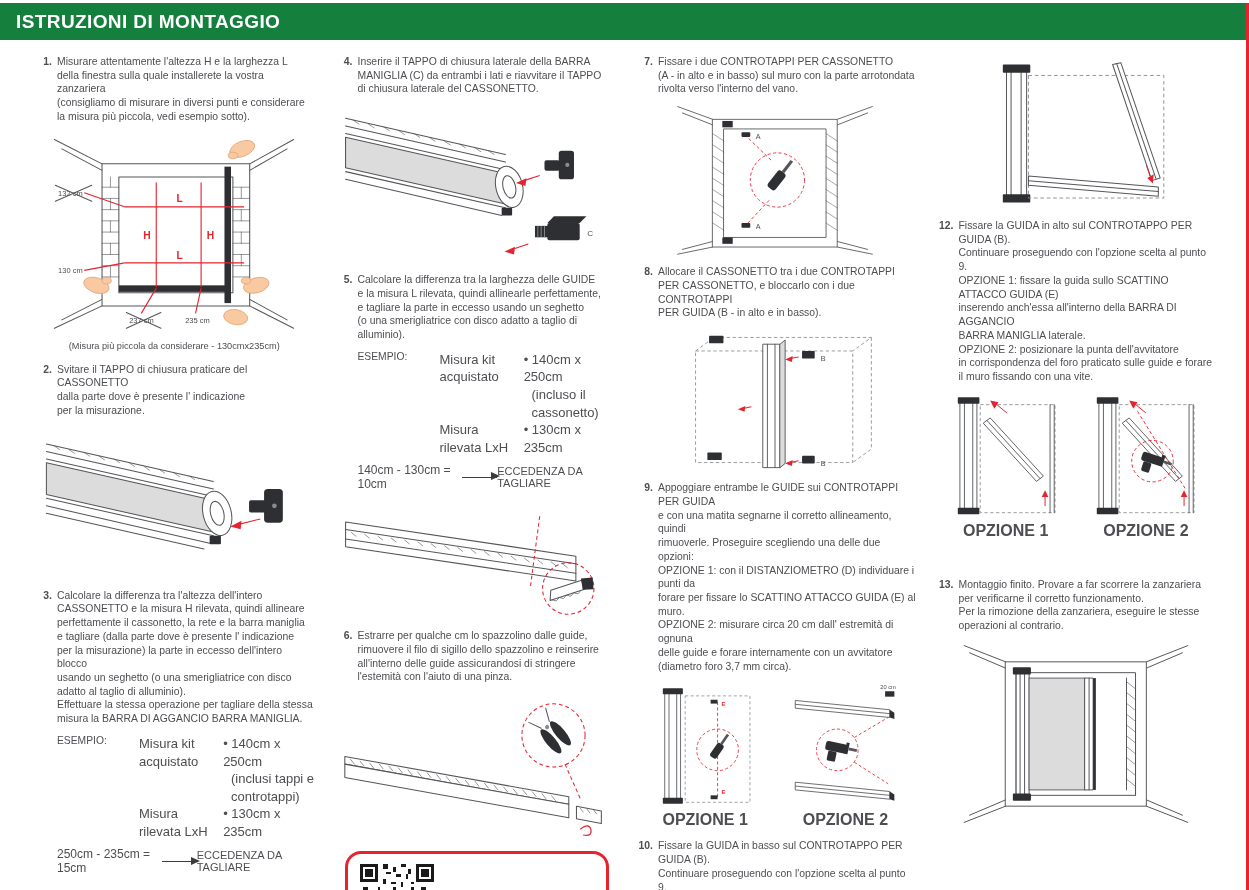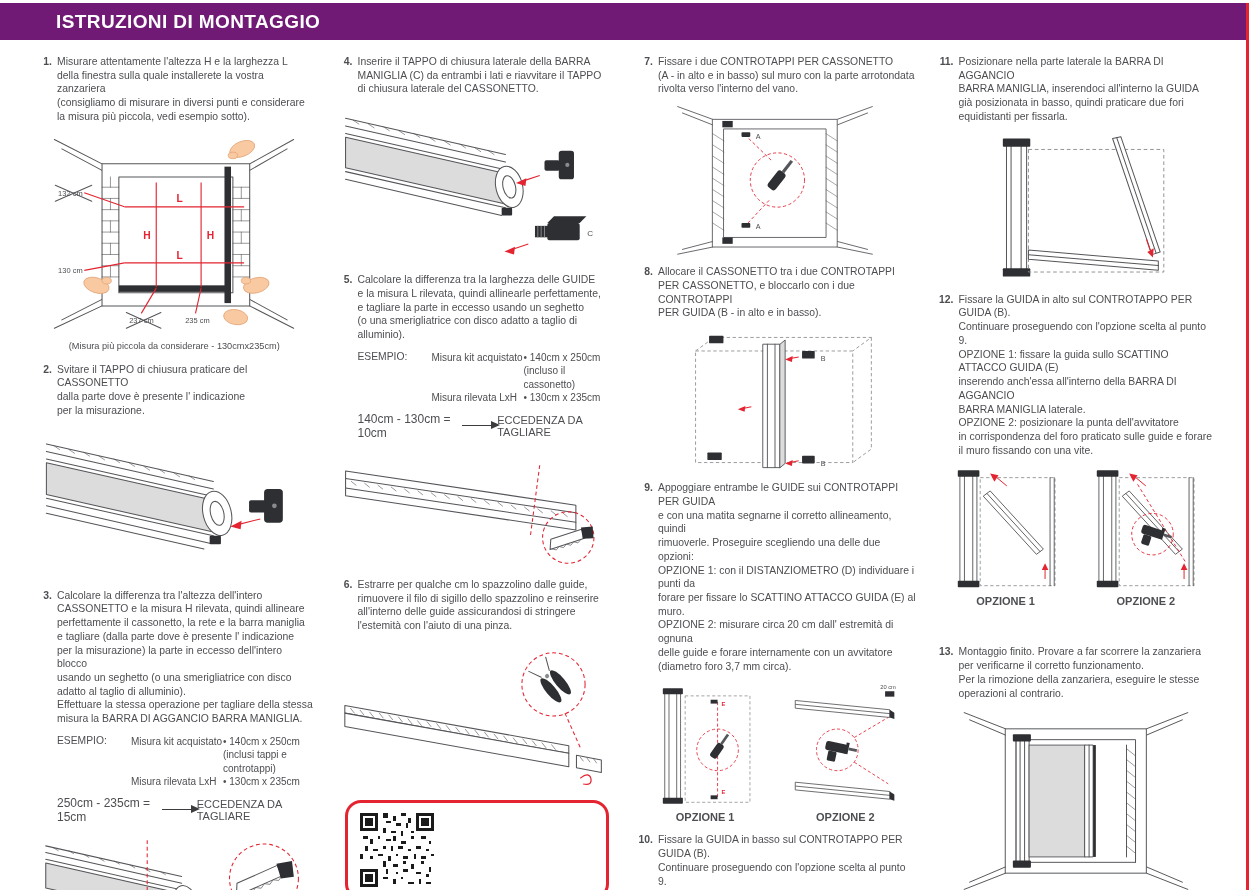--- a/index.html
+++ b/index.html
@@ -1,48 +1,48 @@
 <!DOCTYPE html>
 <html><head>
 <meta charset="utf-8">
 <style>
   * { box-sizing: border-box; margin: 0; padding: 0; }
   html,body { width:1249px; height:890px; background:#fff; }
   body { font-family:"Liberation Sans", sans-serif; color:#4d4e52; position:relative; overflow:hidden; }
   .page { width:1249px; height:890px; background:#fff; border-right:3px solid #e42430; position:relative; }
 
-  .header { background:#701a75; height:37px; margin-top:3px; display:flex; align-items:center; padding-left:56px; }
+  .header { background:#15803d; height:37px; margin-top:3px; display:flex; align-items:center; padding-left:16px; }
   .header .title { color:#fff; font-weight:bold; font-size:19px; letter-spacing:.4px; }
 
   .columns { display:grid; grid-template-columns:repeat(4,1fr); gap:20px; padding:15px 30px 6px 34px; }
 
   .step { display:flex; gap:5px; margin-bottom:9px; font-size:10.4px; line-height:1.32; }
   .step .num { font-weight:bold; flex:0 0 18px; text-align:right; }
   .step .txt { white-space:pre-line; }
 
   .illus { display:flex; justify-content:center; margin:4px 0 10px; }
   .caption { text-align:center; font-size:9.2px; margin:-2px 0 12px; }
 
-  .esempio { display:flex; gap:12px; margin:2px 0 4px 23px; }
+  .esempio { display:flex; gap:20px; margin:2px 0 4px 23px; }
   .es-label { font-size:10.3px; flex:0 0 62px; }
-  .es-rows { font-size:10px; line-height:1.35; }
+  .es-rows { font-size:13px; line-height:1.35; }
   .es-row { display:flex; }
   .es-key { width:92px; }
   .es-note { font-weight:normal; margin-left:92px; }
 
   .formula-row { display:flex; align-items:center; margin:7px 0 10px 23px; }
   .f-expr { font-size:12px; }
   .f-arrow { width:42px; height:0; border-top:1.8px solid #3c3c3e; position:relative; }
   .f-arrow::after { content:''; position:absolute; right:-3px; top:-5.2px; border-left:9px solid #3c3c3e; border-top:4.2px solid transparent; border-bottom:4.2px solid transparent; }
   .f-res { font-size:11px; }
 
   .opz-pair { display:flex; justify-content:space-between; padding:0 4px; margin-top:2px; }
   .opz-cell { width:49%; display:flex; justify-content:center; }
   .opz-labels { display:flex; margin:1px 0 10px; }
-  .opz-label { width:50%; text-align:center; font-weight:bold; font-size:11px; }
+  .opz-label { width:50%; text-align:center; font-weight:bold; font-size:16px; }
 
   .qr-box { border:3px solid #e42430; border-radius:16px; background:#fff; display:flex; align-items:center; gap:14px; padding:10px 12px; margin:10px 6px 0 10px; }
   .qr-text { flex:1; text-align:center; }
   .qr-bold { font-weight:bold; font-size:10.3px; white-space:pre-line; line-height:1.35; color:#3c3c3e; }
   .qr-normal { font-size:10px; white-space:pre-line; line-height:1.35; margin-top:7px; }
 
   .spacer28 { height:28px; }
 
   
   svg .ln { fill:none; stroke:#55565a; stroke-width:1.1; stroke-linejoin:round; stroke-linecap:round; }
@@ -503,27 +503,20 @@
 OPZIONE 1: fissare la guida sullo SCATTINO ATTACCO GUIDA (E).
 OPZIONE 2: posizionare la punta dell'avvitatore
 in corrispondenza del foro praticato sulle guide e forare
 il muro fissando con una vite.</div>
       </div>
 
     </div>
 
     <div class="col">
 
-      <div class="step">
-        <span class="num">11.</span>
-        <div class="txt">Posizionare nella parte laterale la BARRA DI AGGANCIO
-BARRA MANIGLIA, inserendoci all'interno la GUIDA
-già posizionata in basso, quindi praticare due fori
-equidistanti per fissarla.</div>
-      </div>
 
       <div class="illus">
         <svg width="202" height="150" viewBox="0 0 220 164">
           <g class="ln">
               <rect fill="#fff" x="34" y="12" width="22" height="138"></rect>
               <path d="M39 12 V150 M50 12 V150"></path>
             </g>
           <rect class="dark" x="30" y="6" width="30" height="9" rx="1"></rect>
           <rect class="dark" x="30" y="148" width="30" height="9" rx="1"></rect>
           <rect class="gdash" x="58" y="18" width="148" height="134"></rect>

